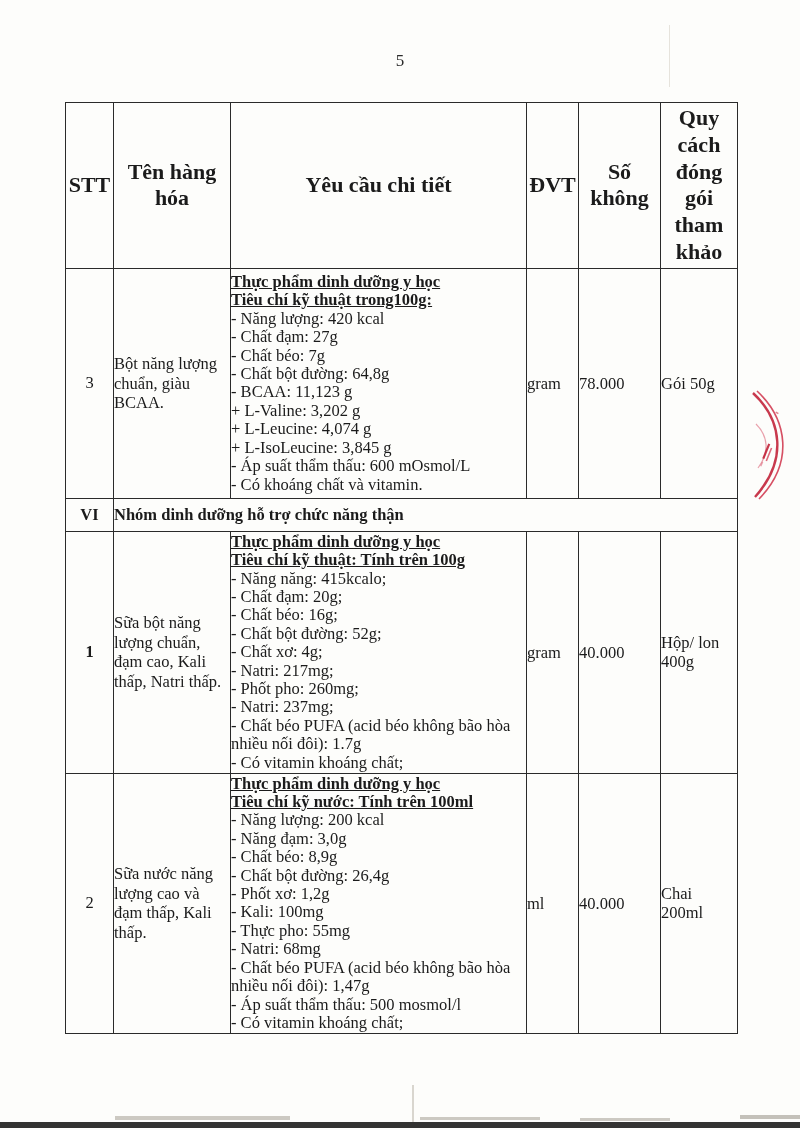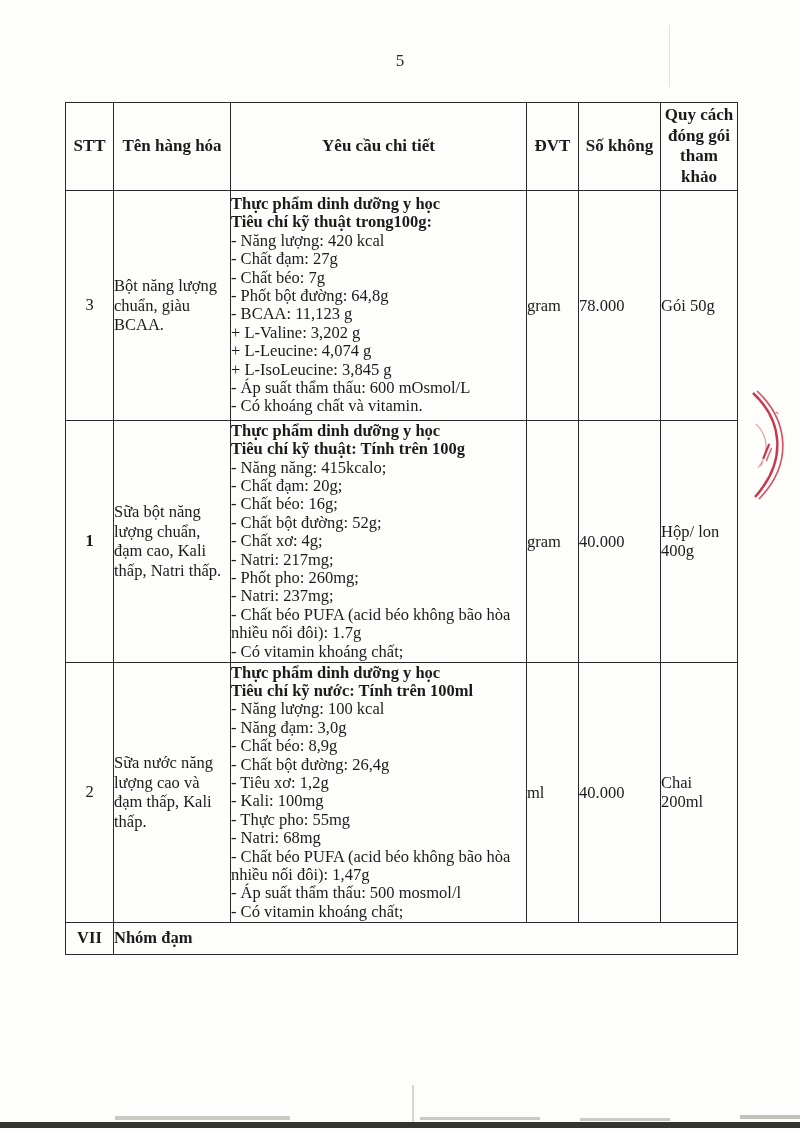--- a/index.html
+++ b/index.html
@@ -15,35 +15,35 @@
   table.doc-table {
     position:absolute; left:65px; top:102px; width:672px;
     border-collapse:collapse; table-layout:fixed;
   }
   .doc-table td, .doc-table th {
     border:1.6px solid #2a2a2a; padding:0;
     font-size:16.5px; color:#1b1b1b; vertical-align:middle;
     overflow:hidden;
   }
   .doc-table th {
-    font-weight:bold; text-align:center; font-size:17px;
+    font-weight:bold; text-align:center; font-size:22px;
     line-height:1.22; padding:2px 2px;
   }
   tr.h-header { height:73px; }
   tr.h-r3 { height:230px; }
   tr.h-sec1 { height:33px; }
   tr.h-r1 { height:242px; }
   tr.h-r2 { height:260px; }
   tr.h-sec2 { height:32px; }
   .c-stt { text-align:center; }
   .c-stt.bold { font-weight:bold; }
   .c-name { padding:4px 5px 4px 8px; line-height:19.5px; }
   .c-details { vertical-align:top; padding:3px 4px 2px 7px; line-height:18.4px; }
   .dl { white-space:normal; }
-  .dl.b { font-weight:bold; }
+  .dl.b { font-weight:bold;text-decoration:underline; }
   .c-dvt, .c-qty, .c-pack { line-height:19.5px; padding:2px 3px; }
   .section-num { font-weight:bold; text-align:center; font-size:17px; }
   .section-title { font-weight:bold; text-align:left; padding:2px 4px 2px 12px; font-size:17px; }
   
   .stamp { position:absolute; left:746px; top:390px; width:56px; height:110px; }
   
   .scratch-top {
     position:absolute; left:669px; top:25px; width:1px; height:62px;
     background:#e6e3dc;
   }
@@ -89,33 +89,37 @@
 
     <tr class="h-r3">
       <td class="c-stt">3</td>
       <td class="c-name">Bột năng lượng chuẩn, giàu BCAA.</td>
       <td class="c-details">
         <div class="dl b">Thực phẩm dinh dưỡng y học</div>
         <div class="dl b">Tiêu chí kỹ thuật trong100g:</div>
         <div class="dl">- Năng lượng: 420 kcal</div>
         <div class="dl">- Chất đạm: 27g</div>
         <div class="dl">- Chất béo: 7g</div>
-        <div class="dl">- Phốt bột đường: 64,8g</div>
+        <div class="dl">- Chất bột đường: 64,8g</div>
         <div class="dl">- BCAA: 11,123 g</div>
         <div class="dl">+ L-Valine: 3,202 g</div>
         <div class="dl">+ L-Leucine: 4,074 g</div>
         <div class="dl">+ L-IsoLeucine: 3,845 g</div>
         <div class="dl">- Áp suất thẩm thấu: 600 mOsmol/L</div>
         <div class="dl">- Có khoáng chất và vitamin.</div>
       </td>
       <td class="c-dvt">gram</td>
       <td class="c-qty">78.000</td>
       <td class="c-pack">Gói 50g</td>
     </tr>
 
+    <tr class="h-sec1">
+      <td class="section-num">VI</td>
+      <td class="section-title" colspan="5">Nhóm dinh dưỡng hỗ trợ chức năng thận</td>
+    </tr>
 
     <tr class="h-r1">
       <td class="c-stt bold">1</td>
       <td class="c-name">Sữa bột năng lượng chuẩn, đạm cao, Kali thấp, Natri thấp.</td>
       <td class="c-details">
         <div class="dl b">Thực phẩm dinh dưỡng y học</div>
         <div class="dl b">Tiêu chí kỹ thuật: Tính trên 100g</div>
         <div class="dl">- Năng năng: 415kcalo;</div>
         <div class="dl">- Chất đạm: 20g;</div>
         <div class="dl">- Chất béo: 16g;</div>
@@ -131,41 +135,37 @@
       <td class="c-qty">40.000</td>
       <td class="c-pack">Hộp/ lon 400g</td>
     </tr>
 
     <tr class="h-r2">
       <td class="c-stt">2</td>
       <td class="c-name">Sữa nước năng lượng cao và đạm thấp, Kali thấp.</td>
       <td class="c-details">
         <div class="dl b">Thực phẩm dinh dưỡng y học</div>
         <div class="dl b">Tiêu chí kỹ nước: Tính trên 100ml</div>
-        <div class="dl">- Năng lượng: 100 kcal</div>
+        <div class="dl">- Năng lượng: 200 kcal</div>
         <div class="dl">- Năng đạm: 3,0g</div>
         <div class="dl">- Chất béo: 8,9g</div>
         <div class="dl">- Chất bột đường: 26,4g</div>
-        <div class="dl">- Tiêu xơ: 1,2g</div>
+        <div class="dl">- Phốt xơ: 1,2g</div>
         <div class="dl">- Kali: 100mg</div>
         <div class="dl">- Thực pho: 55mg</div>
         <div class="dl">- Natri: 68mg</div>
         <div class="dl">- Chất béo PUFA (acid béo không bão hòa nhiều nối đôi): 1,47g</div>
         <div class="dl">- Áp suất thẩm thấu: 500 mosmol/l</div>
         <div class="dl">- Có vitamin khoáng chất;</div>
       </td>
       <td class="c-dvt">ml</td>
       <td class="c-qty">40.000</td>
       <td class="c-pack">Chai 200ml</td>
     </tr>
 
-    <tr class="h-sec2">
-      <td class="section-num">VII</td>
-      <td class="section-title" colspan="5">Nhóm đạm</td>
-    </tr>
   </tbody>
 </table>
 
 <svg class="stamp" viewBox="0 0 56 110">
   <path d="M 7 3 C 36 30 42 70 9 107" fill="none" stroke="#c2243a" stroke-width="2.4" opacity="0.9"></path>
   <path d="M 11 1 C 42 30 48 73 13 109" fill="none" stroke="#cf3048" stroke-width="1.6" opacity="0.85"></path>
   <path d="M 10 34 C 22 46 24 62 12 78" fill="none" stroke="#d8566c" stroke-width="1.2" opacity="0.55"></path>
   <g opacity="0.9" transform="rotate(-68 22 62)">
     <rect x="14" y="59" width="16" height="2.2" fill="#c2243a"></rect>
     <rect x="13" y="63" width="14" height="1.6" fill="#cf3048" opacity="0.8"></rect>

